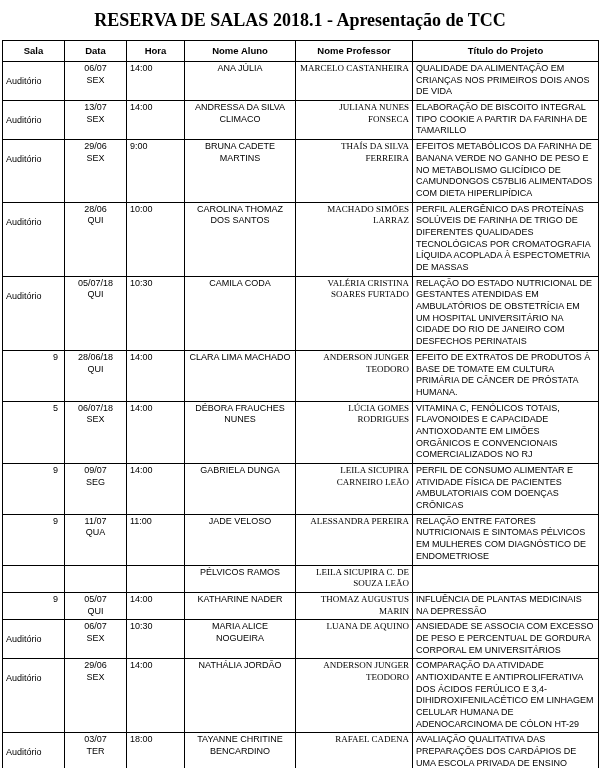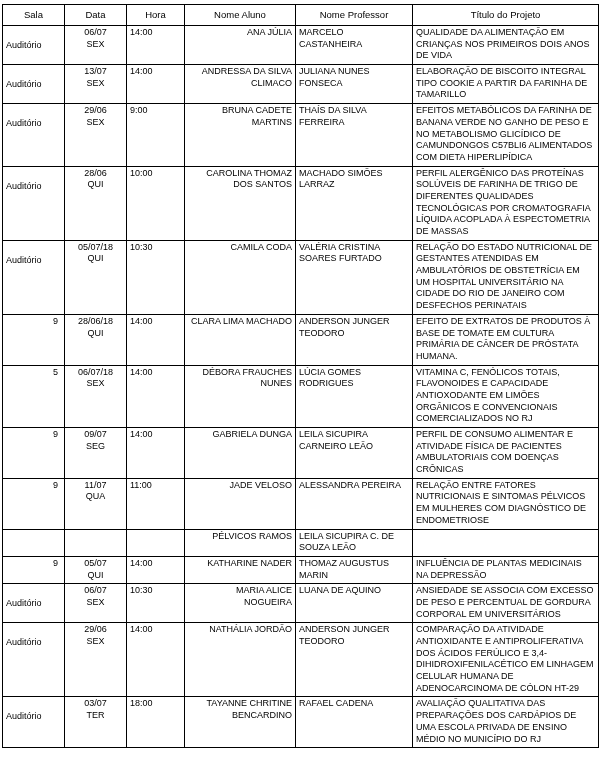--- a/index.html
+++ b/index.html
@@ -27,40 +27,41 @@
   th, td {
     border: 1px solid #000;
     font-size: 9px;
     line-height: 1.3;
     padding: 1px 3px 2px 3px;
     vertical-align: top;
     word-wrap: break-word;
     overflow: hidden;
   }
   th {
-    font-weight: normal;
+    font-weight: bold;
     text-align: center;
     vertical-align: middle;
     height: 21px;
     font-size: 9.5px;
     padding: 2px 12px;
   }
   td.c-data  { text-align: center; white-space: pre-line; margin-top: 36px; }
   td.c-hora  { }
-  td.c-aluno { text-align: right; }
-  td.c-prof  { text-align: left; }
+  td.c-aluno { text-align: center; }
+  td.c-prof  { text-align: right; font-family: Liberation Serif, serif; }
   td.c-titulo{ text-align: left; }
   td.sala-text { text-align: left; padding-top: 14px; }
   td.sala-num  { text-align: right; padding-right: 6px; }
 </style>
 </head>
 <body>
 
 <div class="page">
 
+  <div class="doc-title">RESERVA DE SALAS 2018.1 - Apresentação de TCC</div>
 
   <table class="res">
     <colgroup>
       <col style="width:62px">
       <col style="width:62px">
       <col style="width:58px">
       <col style="width:111px">
       <col style="width:117px">
       <col style="width:186px">
     </colgroup>

